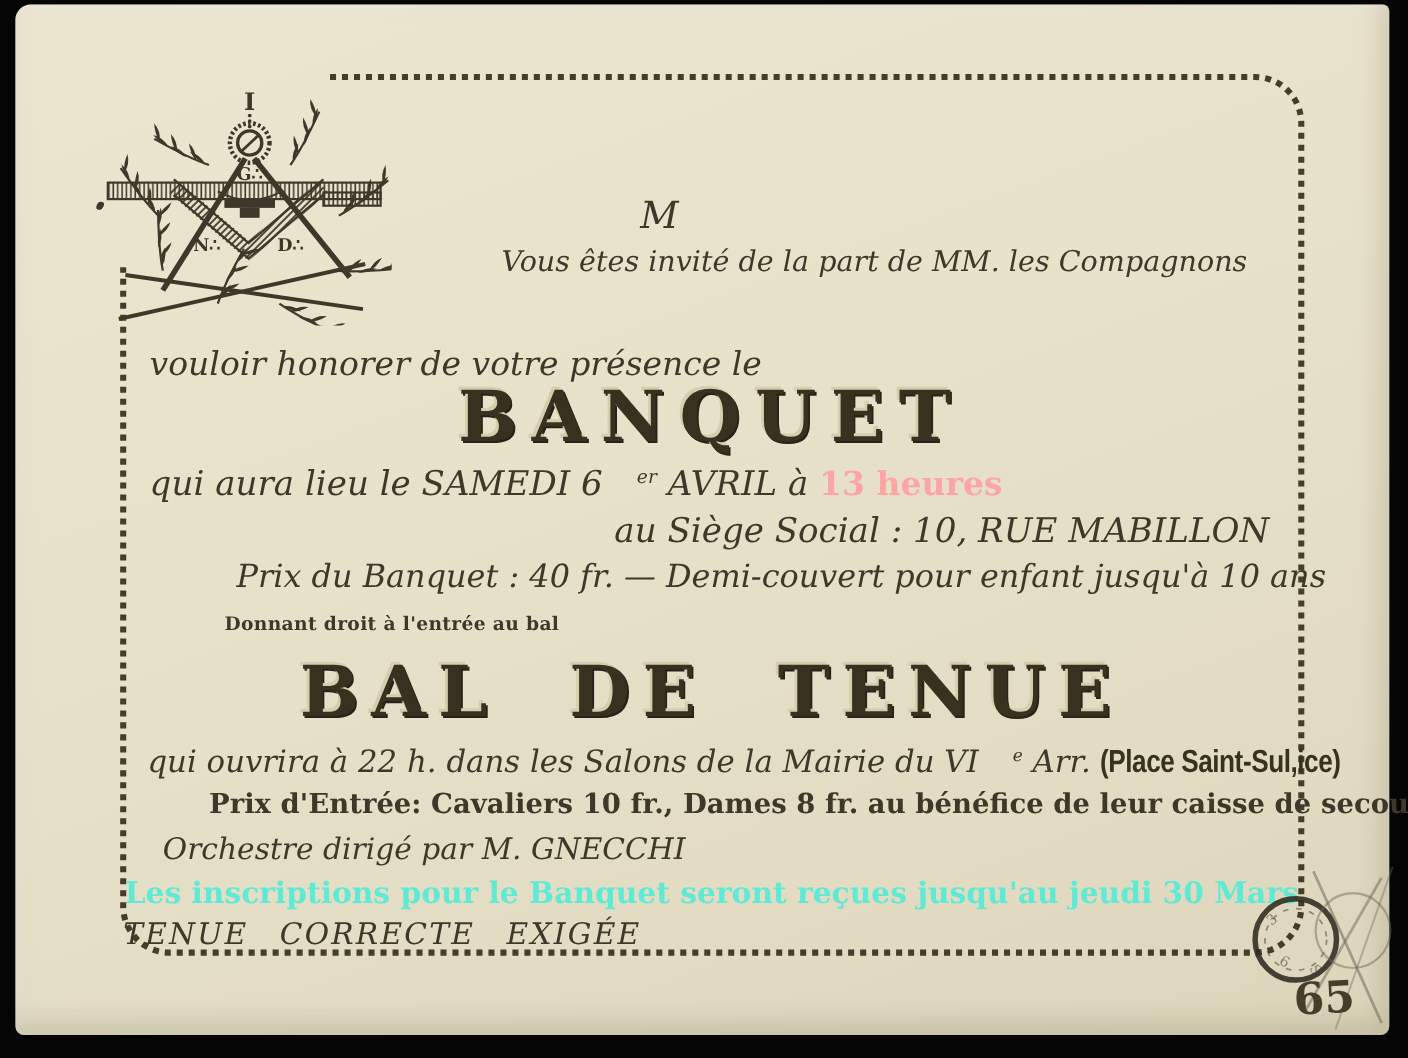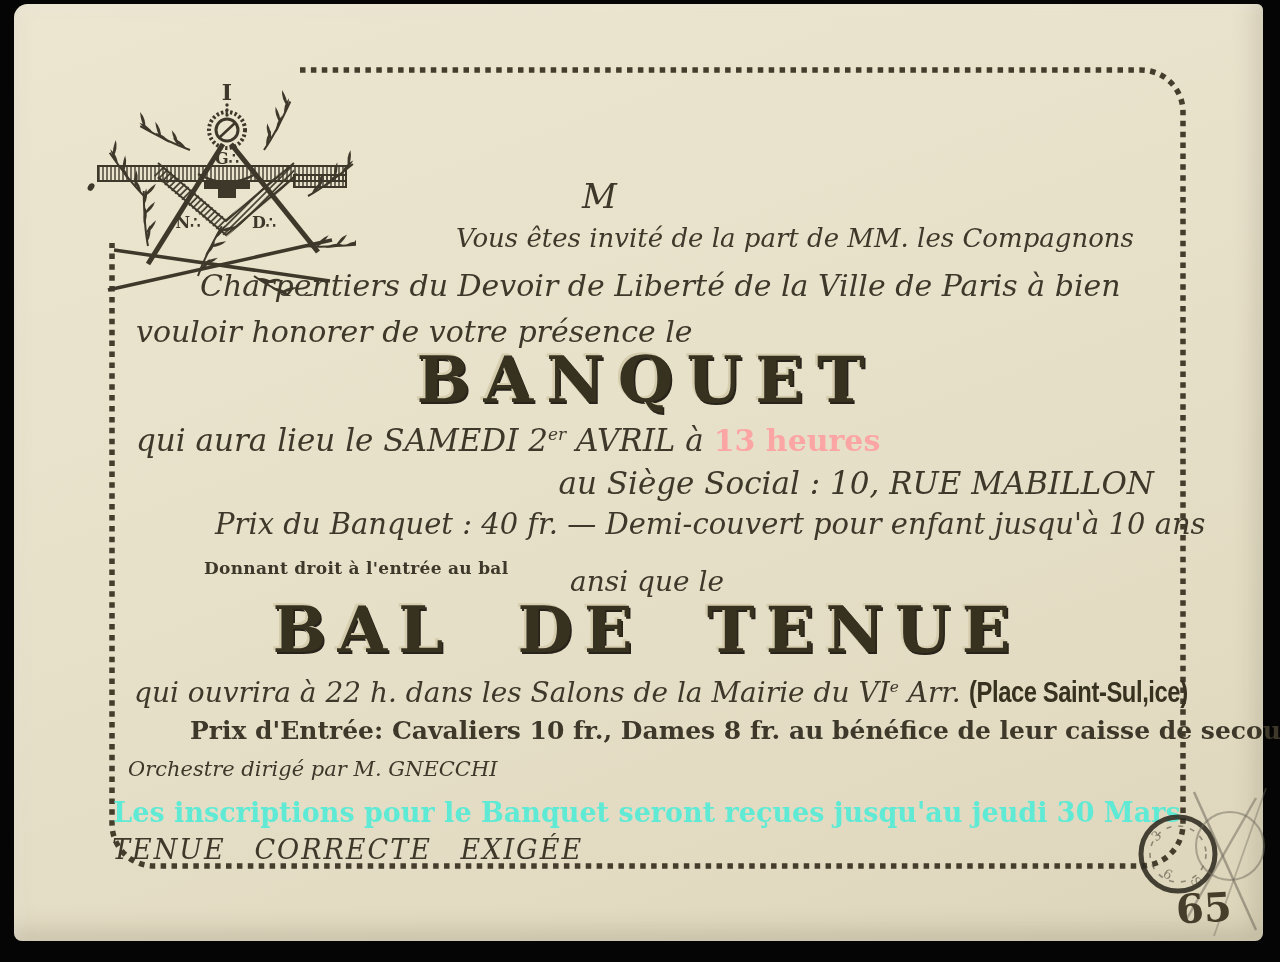--- a/index.html
+++ b/index.html
@@ -38,26 +38,26 @@
   .l-price{left:186px;top:507px;font-size:29px;font-style:italic;margin-left:29px;}
   .l-pricenote{left:204px;top:548px;font-size:17px;font-weight:700;letter-spacing:.3px;margin-top:10px;}
   .l-ainsi{left:112px;width:1070px;text-align:center;top:565px;font-size:28px;font-style:italic;}
   .l-bal{left:134px;top:676px;font-size:28px;font-style:italic;}
   .l-bal .place{
     display:inline-block;transform:scaleX(.82);transform-origin:left center;
     font-family:"Liberation Sans",sans-serif;font-style:normal;font-weight:700;
     font-size:29px;letter-spacing:-.5px;color:#37311f;
   }
   .l-entry{left:190px;top:716px;font-size:25px;font-weight:600;}
-  .l-orch{left:128px;top:757px;font-size:21px;font-style:italic;text-align:center;}
+  .l-orch{left:148px;top:757px;font-size:27px;font-style:italic;text-align:center;}
   .l-pres{left:786px;top:757px;font-size:27px;font-style:italic;}
   .l-inscr{left:112px;width:1070px;text-align:center;top:797px;font-size:27px;font-weight:700;color:#5eead4;}
   .l-dress{left:112px;width:1070px;text-align:left;top:834px;font-size:27px;font-style:italic;letter-spacing:2px;word-spacing:18px;}
   .n-65{left:1176px;top:884px;font-size:40px;font-weight:700;color:#463e2a;transform:rotate(-3deg);}
-  sup{font-size:.55em;vertical-align:super;}
+  sup{font-size:.55em;vertical-align:super;margin-left:31px;}
   .speck{position:absolute;left:88px;top:183px;width:6px;height:8px;background:#3e382b;border-radius:60% 40% 55% 45%;transform:rotate(25deg);}
 </style>
 </head>
 <body>
 
 <div class="scene">
   <div class="card"></div>
 
   <svg class="overlay-svg" viewBox="0 0 1280 962">
     <path d="M 300 70 H 1141 A 42 42 0 0 1 1183 112 V 824 A 42 42 0 0 1 1141 866 H 154 A 42 42 0 0 1 112 824 V 243" fill="none" stroke="#443d2c" stroke-width="5.5" stroke-dasharray="5.5 5.4" stroke-linecap="butt"></path>
@@ -117,31 +117,29 @@
       <circle cx="141" cy="37" r="1.7" fill="#3e382b"></circle>
     <text x="141" y="86" text-anchor="middle" font-family="DejaVu Serif" font-size="16" font-weight="700" fill="#3e382b">G∴</text>
     <text x="102" y="150" text-anchor="middle" font-family="DejaVu Serif" font-size="16" font-weight="700" fill="#3e382b">N∴</text>
     <text x="178" y="150" text-anchor="middle" font-family="DejaVu Serif" font-size="16" font-weight="700" fill="#3e382b">D∴</text>
   </svg>
 
   <div class="speck"></div>
 
   <div class="line l-salutation">M</div>
   <div class="line l-intro1">Vous êtes invité de la part de MM. les Compagnons</div>
-  <div class="line l-intro2">Charpentiers du Devoir de Liberté de la Ville de Paris à bien</div>
   <div class="line display-title t-banquet">BANQUET</div>
 
   <div class="line l-intro3">vouloir honorer de votre présence le</div>
 
-  <div class="line l-date"><span>qui aura lieu le SAMEDI 2</span><sup>er</sup><span> AVRIL à </span><span class="b">13 heures</span></div>
+  <div class="line l-date"><span>qui aura lieu le SAMEDI 6</span><sup>er</sup><span> AVRIL à </span><span class="b">13 heures</span></div>
 
   <div class="line l-venue">au Siège Social : 10, RUE MABILLON</div>
   <div class="line l-price">Prix du Banquet : 40 fr. — Demi-couvert pour enfant jusqu'à 10 ans</div>
   <div class="line l-pricenote">Donnant droit à l'entrée au bal</div>
-  <div class="line l-ainsi">ansi que le</div>
 
   <div class="line display-title t-bal">BAL DE TENUE</div>
 
   <div class="line l-bal"><span>qui ouvrira à 22 h. dans les Salons de la Mairie du VI</span><sup>e</sup><span> Arr. </span><span class="place">(Place Saint-Sul,ice)</span></div>
 
   <div class="line l-entry">Prix d'Entrée: Cavaliers 10 fr., Dames 8 fr. au bénéfice de leur caisse de secours</div>
   <div class="line l-orch">Orchestre dirigé par M. GNECCHI</div>
   <div class="line l-inscr">Les inscriptions pour le Banquet seront reçues jusqu'au jeudi 30 Mars</div>
   <div class="line l-dress">TENUE CORRECTE EXIGÉE</div>
 

